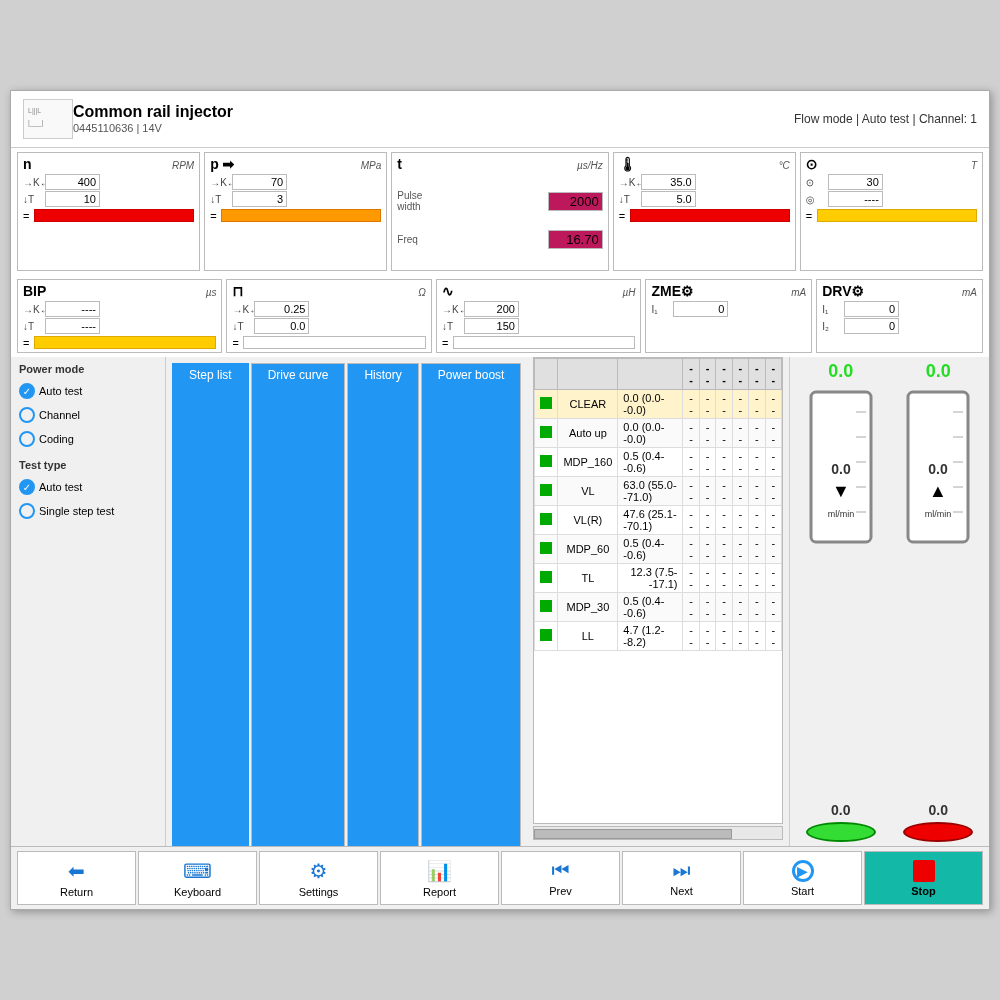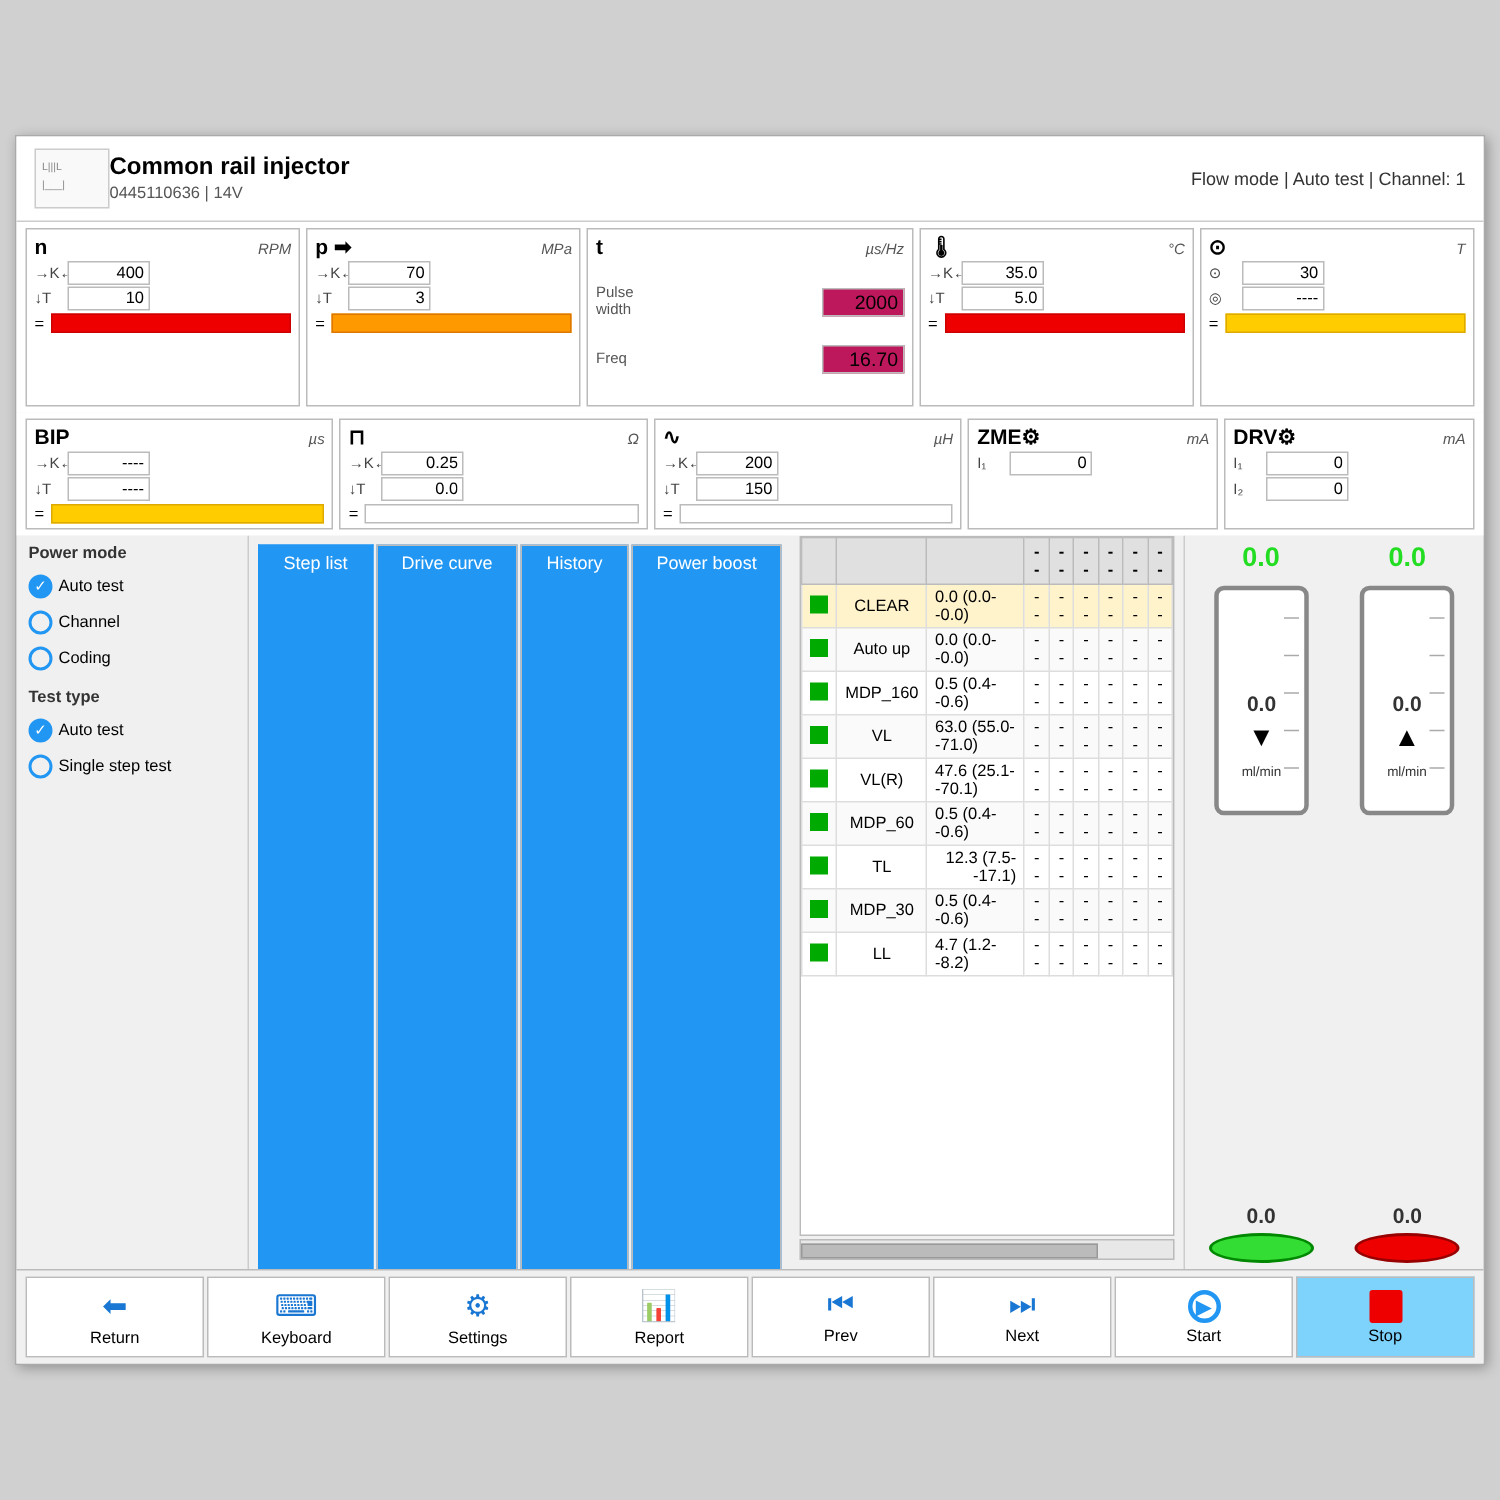--- a/index.html
+++ b/index.html
@@ -37,21 +37,21 @@
     .flow-meters { display: flex; gap: 4px; flex: 1; }
     .flow-meter { flex: 1; display: flex; flex-direction: column; align-items: center; }
     .flow-value-top { font-size: 18px; font-weight: bold; color: #2d2; text-align: center; width: 100%; }
     .cylinder-container { flex: 1; display: flex; flex-direction: column; align-items: center; position: relative; width: 100%; }
     .flow-value-bot { font-size: 14px; font-weight: bold; color: #333; }
     .green-oval { width: 70px; height: 20px; background: #3d3; border-radius: 50%; border: 2px solid #080; }
     .red-oval { width: 70px; height: 20px; background: #e00; border-radius: 50%; border: 2px solid #900; }
     .bottom-bar { background: #f0f0f0; border-top: 1px solid #bbb; display: flex; gap: 2px; padding: 4px 6px; }
     .bottom-btn { flex: 1; display: flex; flex-direction: column; align-items: center; justify-content: center; padding: 6px 4px; background: white; border: 1px solid #bbb; cursor: pointer; min-height: 54px; gap: 3px; font-size: 11px; }
     .bottom-btn .btn-icon { font-size: 20px; color: #1976D2; }
-    .bottom-btn.stop-btn { background: #7dd3fc; }
+    .bottom-btn.stop-btn { background: #14b8a6; font-weight: bold; }
     .stop-square { width: 22px; height: 22px; background: #e00; border-radius: 2px; }
     .start-circle { width: 22px; height: 22px; border: 3px solid #2196F3; border-radius: 50%; display: flex; align-items: center; justify-content: center; color: #2196F3; font-size: 14px; }
     .top-metrics { display: flex; padding: 4px 6px; gap: 4px; background: white; }
     .bot-metrics { display: flex; padding: 4px 6px; gap: 4px; background: white; }
     .m-box { border: 1px solid #bbb; background: white; flex: 1; padding: 3px 5px; }
     .m-head { display: flex; justify-content: space-between; align-items: baseline; margin-bottom: 2px; }
     .m-title { font-weight: bold; font-size: 14px; }
     .m-unit { font-size: 10px; color: #555; font-style: italic; }
     .m-r { display: flex; align-items: center; gap: 2px; margin: 1px 0; }
     .m-r .sym { font-size: 10px; color: #444; width: 20px; }

